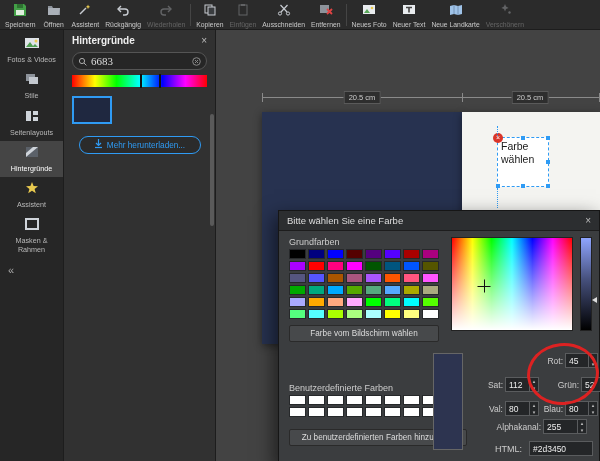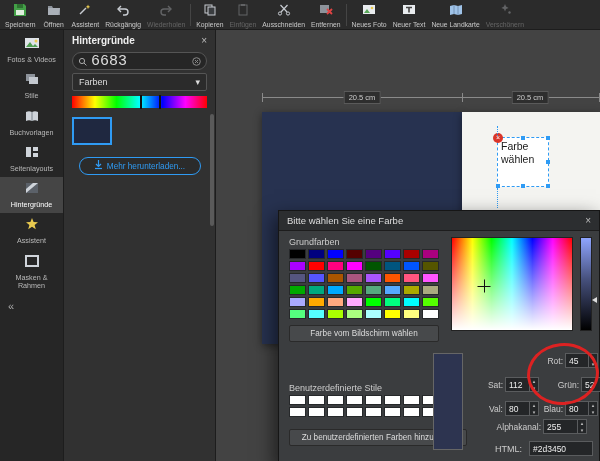--- a/index.html
+++ b/index.html
@@ -20,21 +20,21 @@
   .sitem.active{background:#454545}
   .sitem.active .slabel{color:#fff}
   .collapse{font-size:11px;color:#aaa;padding:6px 0 0 8px;align-self:flex-start}
 
   
   .panel{position:absolute;left:64px;top:30px;width:152px;bottom:0;background:#313131;border-right:1px solid #1d1d1d}
   .phead{display:flex;justify-content:space-between;align-items:center;padding:5px 8px 3px}
   .ptitle{font-size:10px;font-weight:bold;color:#eee}
   .pclose{font-size:10px;color:#bbb}
   .searchbox{margin:3px 8px;height:18px;background:#262626;border:1px solid #555;border-radius:9px;display:flex;align-items:center;padding:0 5px;gap:4px}
-  .searchbox input{flex:1;min-width:0;background:transparent;border:none;outline:none;color:#ddd;font-size:15px;font-family:Liberation Mono, monospace}
+  .searchbox input{flex:1;min-width:0;background:transparent;border:none;outline:none;color:#ddd;font-size:11px;font-family:Liberation Serif, serif}
   .pselect{margin:3px 8px;height:18px;background:#2b2b2b;border:1px solid #555;border-radius:2px;display:flex;align-items:center;justify-content:space-between;padding:0 6px;font-size:9px;color:#ddd}
   .rainbow{position:relative;margin:5px 8px 0;height:12px;background:linear-gradient(to right,#f00 0%,#ff0 17%,#0f0 33%,#0ff 50%,#00f 67%,#f0f 84%,#f00 100%)}
   .rainbow-sel{position:absolute;left:50%;width:16%;top:-1px;bottom:-1px;border-left:2px solid #101010;border-right:2px solid #101010}
   .pswatch{margin:9px 8px;width:40px;height:28px;border:2px solid #2f9bf4}
   .dlbtn{margin:12px auto 0;width:122px;height:18px;border:1px solid #2f9bf4;border-radius:9px;background:#2b2b2b;color:#2f9bf4;font-size:8.2px;display:flex;align-items:center;justify-content:center;gap:4px}
   .pscroll{position:absolute;right:1px;top:84px;width:4px;height:112px;background:#5a5a5a;border-radius:2px}
 
   
   .canvas{position:absolute;left:216px;top:30px;right:0;bottom:0;background:#434343;overflow:hidden}
   .ruler{position:absolute;left:46px;top:60px;width:338px;height:14px}
@@ -192,27 +192,20 @@
     </div>
     <div class="sitem">
       <span><svg width="16" height="14">
             <rect x="2" y="2" width="9" height="7" fill="#8d939b"></rect>
             <rect x="5" y="5" width="9" height="7" fill="#c3c8cf"></rect>
           </svg></span>
       <span class="slabel">Stile</span>
     </div>
     <div class="sitem">
       <span><svg width="16" height="14">
-            <path d="M2 3c2-1 4-1 6 0 2-1 4-1 6 0v9c-2-1-4-1-6 0-2-1-4-1-6 0z" fill="#cfd4da"></path>
-            <path d="M8 3v9" stroke="#7d848c"></path>
-          </svg></span>
-      <span class="slabel">Buchvorlagen</span>
-    </div>
-    <div class="sitem">
-      <span><svg width="16" height="14">
             <rect x="2" y="2" width="5" height="10" fill="#cfd4da"></rect>
             <rect x="9" y="2" width="5" height="4" fill="#cfd4da"></rect>
             <rect x="9" y="8" width="5" height="4" fill="#cfd4da"></rect>
           </svg></span>
       <span class="slabel">Seitenlayouts</span>
     </div>
     <div class="sitem active">
       <span><svg width="16" height="14">
             <rect x="2" y="2" width="12" height="10" fill="#5b6169"></rect>
             <path d="M2 12L14 2H9L2 8z" fill="#cfd4da"></path>
@@ -242,24 +235,20 @@
     <div class="searchbox">
       <span><svg width="9" height="9">
             <circle cx="4" cy="4" r="2.6" fill="none" stroke="#aaa"></circle>
             <path d="M6 6l2.4 2.4" stroke="#aaa"></path>
           </svg></span>
       <input value="6683" style="">
       <span><svg width="9" height="9">
             <circle cx="4.5" cy="4.5" r="3.8" fill="none" stroke="#888"></circle>
             <path d="M3 3l3 3M6 3L3 6" stroke="#888"></path>
           </svg></span>
-    </div>
-    <div class="pselect">
-      <span>Farben</span>
-      <span>▾</span>
     </div>
     <div class="rainbow">
       <div class="rainbow-sel"></div>
     </div>
     <div class="pswatch" style="background: rgb(31, 40, 64);"></div>
     <div class="dlbtn">
       <span><svg width="9" height="10">
             <path d="M4.5 0v6M2 4l2.5 2.5L7 4" fill="none" stroke="#2f9bf4" stroke-width="1.2"></path>
             <path d="M1 8.5h7" stroke="#2f9bf4" stroke-width="1.2"></path>
           </svg></span>
@@ -345,21 +334,21 @@
         <div class="ccell" style="background: rgb(85, 255, 255);"></div>
         <div class="ccell" style="background: rgb(170, 255, 0);"></div>
         <div class="ccell" style="background: rgb(170, 255, 127);"></div>
         <div class="ccell" style="background: rgb(170, 255, 255);"></div>
         <div class="ccell" style="background: rgb(255, 255, 0);"></div>
         <div class="ccell" style="background: rgb(255, 255, 127);"></div>
         <div class="ccell" style="background: rgb(255, 255, 255);"></div>
       </div>
     <div class="dbtn" style="left:10px;top:114px;width:150px">Farbe vom Bildschirm wählen</div>
 
-    <span class="dlabel" style="left:10px;top:172px">Benutzerdefinierte Stile</span>
+    <span class="dlabel" style="left:10px;top:172px">Benutzerdefinierte Farben</span>
     <div class="cgrid" style="left:10px;top:184px">
         <div class="ccell" style="background: rgb(255, 255, 255);"></div>
         <div class="ccell" style="background: rgb(255, 255, 255);"></div>
         <div class="ccell" style="background: rgb(255, 255, 255);"></div>
         <div class="ccell" style="background: rgb(255, 255, 255);"></div>
         <div class="ccell" style="background: rgb(255, 255, 255);"></div>
         <div class="ccell" style="background: rgb(255, 255, 255);"></div>
         <div class="ccell" style="background: rgb(255, 255, 255);"></div>
         <div class="ccell" style="background: rgb(255, 255, 255);"></div>
         <div class="ccell" style="background: rgb(255, 255, 255);"></div>

